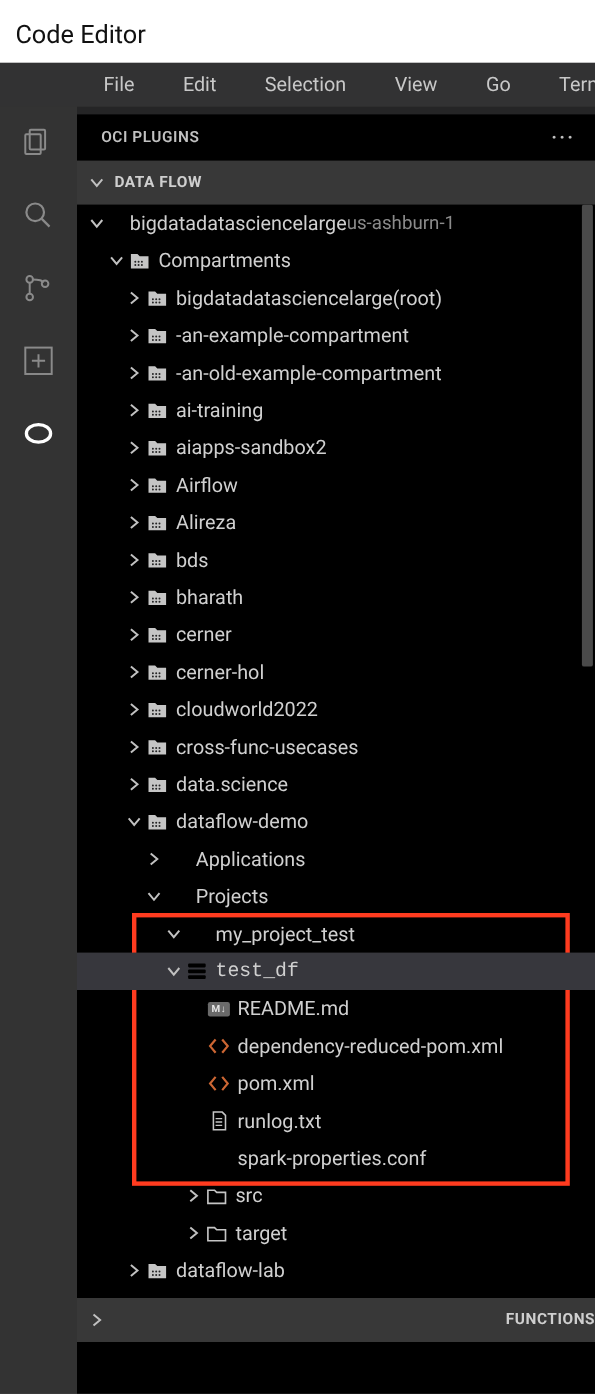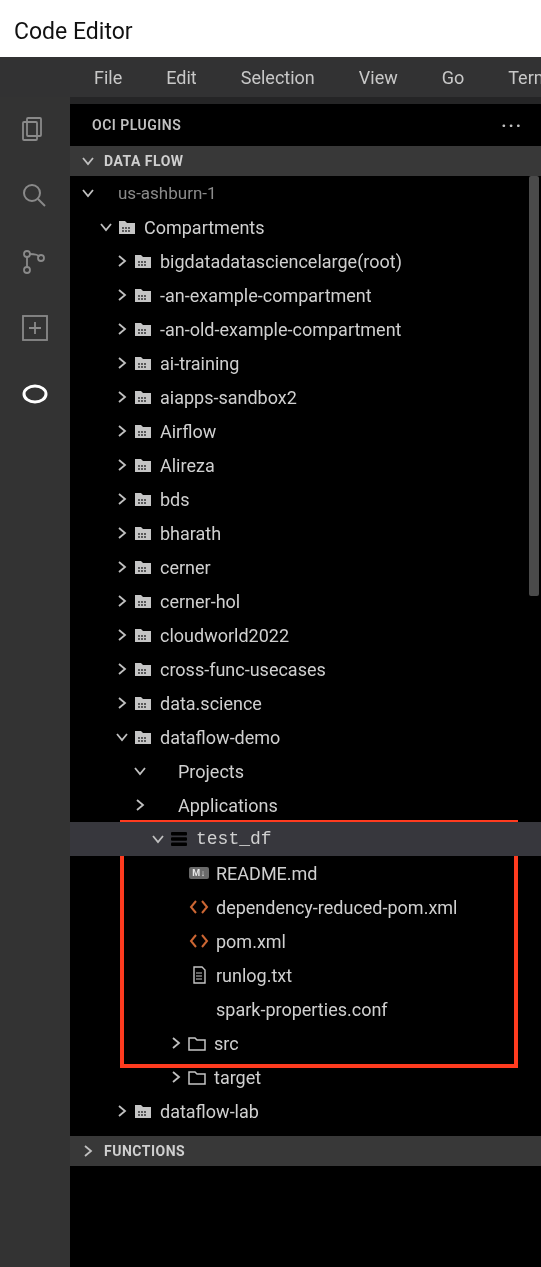--- a/index.html
+++ b/index.html
@@ -8,22 +8,22 @@
   .app-shell { display:flex; height: calc(1267px - 57px); background:#252526; }
   .menubar { position:absolute; top:57px; left:0; right:0; height:40px; background:#323233; display:flex; align-items:center; padding-left:80px; gap:16px; color:#c8c8c8; font-size:18px; }
   .menubar .mitem { padding:0 14px; cursor:default; }
   .activity-bar { width:70px; background:#333333; display:flex; flex-direction:column; align-items:center; padding-top:50px; gap:34px; }
   .activity-bar .aicon { width:32px; height:32px; display:flex; align-items:center; justify-content:center; color:#8a8a8a; }
   .activity-bar .aicon.active { color:#fff; }
   .activity-bar .aicon svg { width:28px; height:28px; }
   .sidebar { flex:1; background:#000000; display:flex; flex-direction:column; margin-top:40px; min-width:0; }
   .panel-header { height:42px; display:flex; align-items:center; justify-content:space-between; padding:0 18px 0 22px; color:#c1c1c1; font-size:14px; letter-spacing:0.5px; font-weight:600; }
   .panel-header .more { font-size:18px; letter-spacing:2px; color:#c1c1c1; }
-  .section-header { height:30px; background:#383838; display:flex; align-items:center; padding-left:8px; color:#cfcfcf; font-size:14px; font-weight:700; letter-spacing:0.5px; gap:6px;}
-  .section-header.bottom { margin-top:8px; }
+  .section-header { height:40px; background:#383838; display:flex; align-items:center; padding-left:8px; color:#cfcfcf; font-size:14px; font-weight:700; letter-spacing:0.5px; gap:6px;}
+  .section-header.bottom { margin-top:8px;justify-content:space-between; }
   .scroll-area { flex:1; overflow-y:auto; position:relative; }
   .scrollbar-thumb { position:absolute; right:2px; top:0; width:10px; height:420px; background:#4a4a4a; border-radius:2px; }
   .row { height:34px; display:flex; align-items:center; color:#d0d0d0; font-size:18px; cursor:default; position:relative; white-space:nowrap; }
   .row.selected { background:#37373d;font-family:Liberation Mono, monospace; }
   .row .label2 { color:#8b8b8b; margin-left:0; font-size:17px; }
   .twisty { width:20px; display:inline-flex; justify-content:center; color:#c0c0c0; flex-shrink:0;}
   .twisty svg { width:14px; height:14px; }
   .icon { width:22px; height:22px; display:inline-flex; align-items:center; justify-content:center; margin-right:6px; flex-shrink:0;}
   .icon svg { width:20px; height:20px; }
   .indent { display:inline-block; flex-shrink:0;}
@@ -154,20 +154,21 @@
       <div class="scrollbar-thumb"></div>
 
       <div class="row">
         <span class="indent" style="width:8px"></span>
         <span class="twisty">
             <svg viewBox="0 0 14 14">
               <use href="#chev-down"></use>
             </svg>
           </span>
         <span class="indent" style="width:20px"></span>
+        <span class="txt">bigdatadatasciencelarge</span>
         <span class="label2">us-ashburn-1</span>
       </div>
 
       <div class="row">
         <span class="indent" style="width:26px"></span>
         <span class="twisty">
             <svg viewBox="0 0 14 14">
               <use href="#chev-down"></use>
             </svg>
           </span>
@@ -390,49 +391,63 @@
               <use href="#compartment-folder"></use>
             </svg>
           </span>
         <span class="txt">dataflow-demo</span>
       </div>
 
       <div class="row">
         <span class="indent" style="width:60px"></span>
         <span class="twisty">
             <svg viewBox="0 0 14 14">
+              <use href="#chev-right"></use>
+            </svg>
+          </span>
+        <span class="icon stack-blue">
+            <svg viewBox="0 0 20 20">
+              <use href="#stack3"></use>
+            </svg>
+          </span>
+        <span class="txt">Applications</span>
+      </div>
+
+      <div class="row">
+        <span class="indent" style="width:60px"></span>
+        <span class="twisty">
+            <svg viewBox="0 0 14 14">
               <use href="#chev-down"></use>
             </svg>
           </span>
         <span class="icon stack-yellow">
             <svg viewBox="0 0 20 20">
               <use href="#stack3"></use>
             </svg>
           </span>
         <span class="txt">Projects</span>
-      </div>
-
-      <div class="row">
-        <span class="indent" style="width:60px"></span>
-        <span class="twisty">
-            <svg viewBox="0 0 14 14">
-              <use href="#chev-right"></use>
-            </svg>
-          </span>
-        <span class="icon stack-blue">
-            <svg viewBox="0 0 20 20">
-              <use href="#stack3"></use>
-            </svg>
-          </span>
-        <span class="txt">Applications</span>
       </div>
 
       <div style="position:relative" id="highlight-anchor">
         <div class="highlight-box" style="left:50px; top:-2px; width:398px; height:248px"></div>
 
+        <div class="row">
+          <span class="indent" style="width:78px"></span>
+          <span class="twisty">
+              <svg viewBox="0 0 14 14">
+                <use href="#chev-down"></use>
+              </svg>
+            </span>
+          <span class="icon stack-yellow">
+              <svg viewBox="0 0 20 20">
+                <use href="#stack3"></use>
+              </svg>
+            </span>
+          <span class="txt">my_project_test</span>
+        </div>
 
         <div class="row selected">
           <span class="indent" style="width:78px"></span>
           <span class="twisty">
               <svg viewBox="0 0 14 14">
                 <use href="#chev-down"></use>
               </svg>
             </span>
           <span class="icon stack-yellow">
               <svg viewBox="0 0 20 20">

